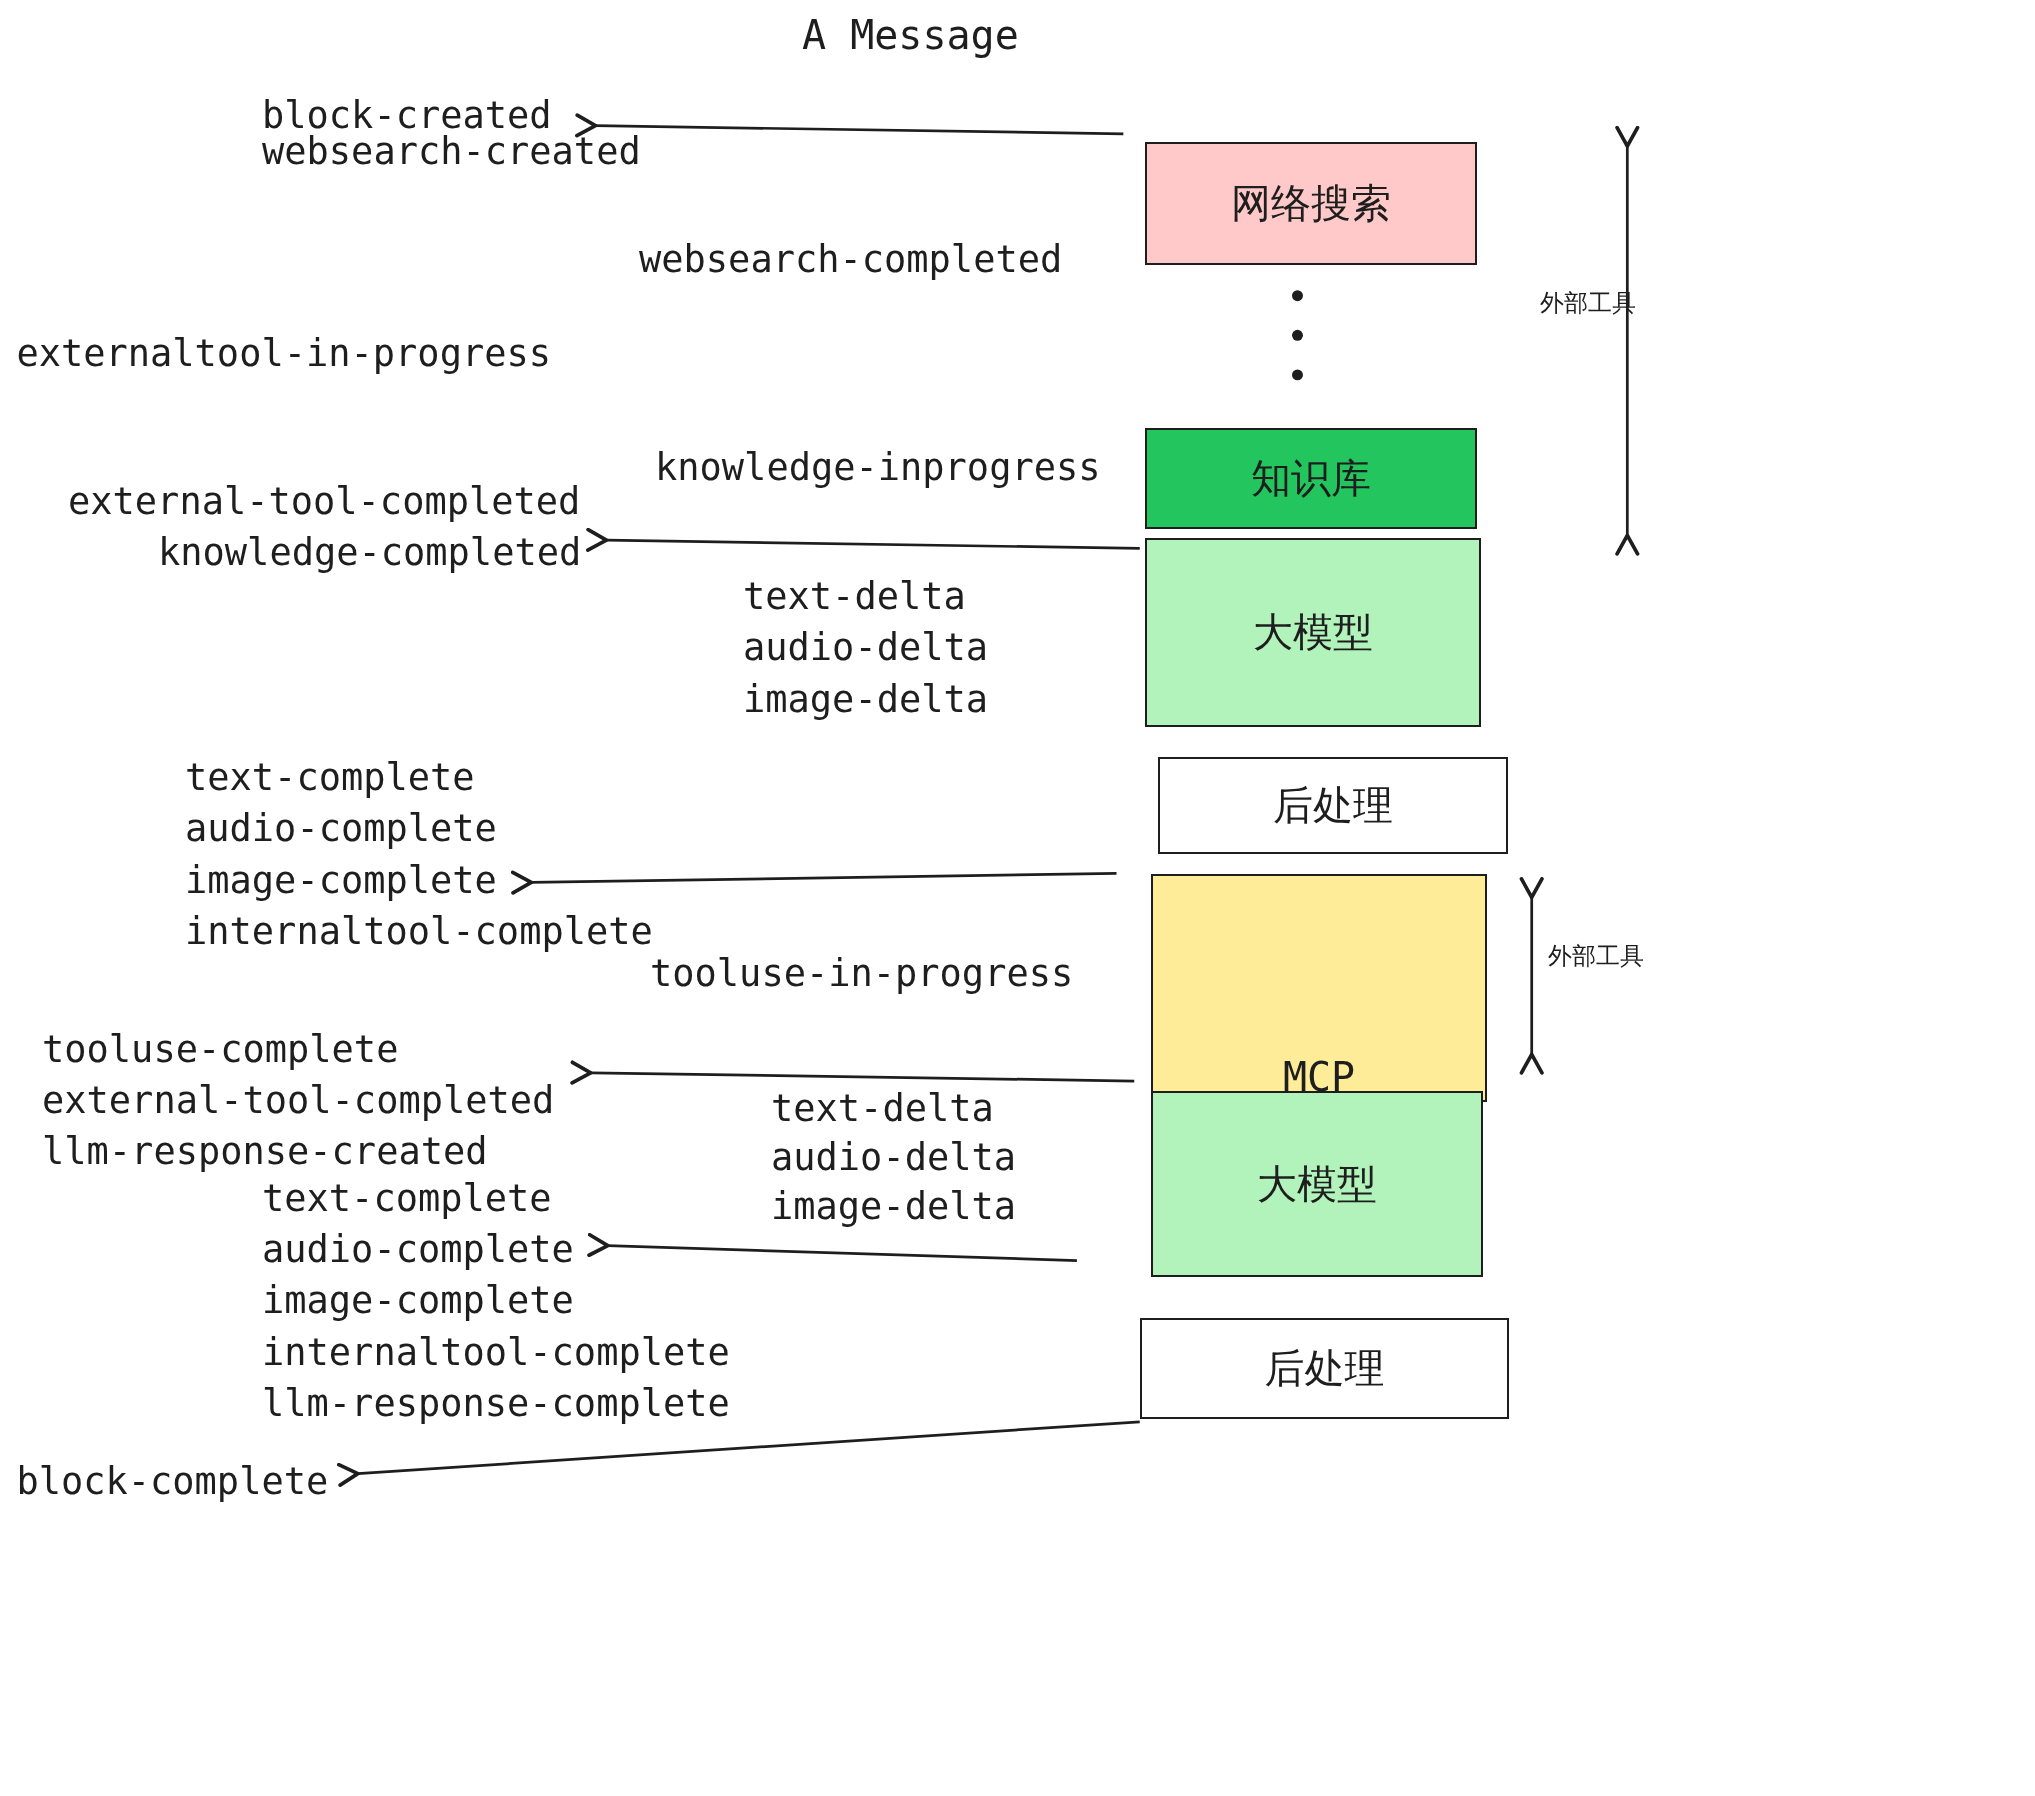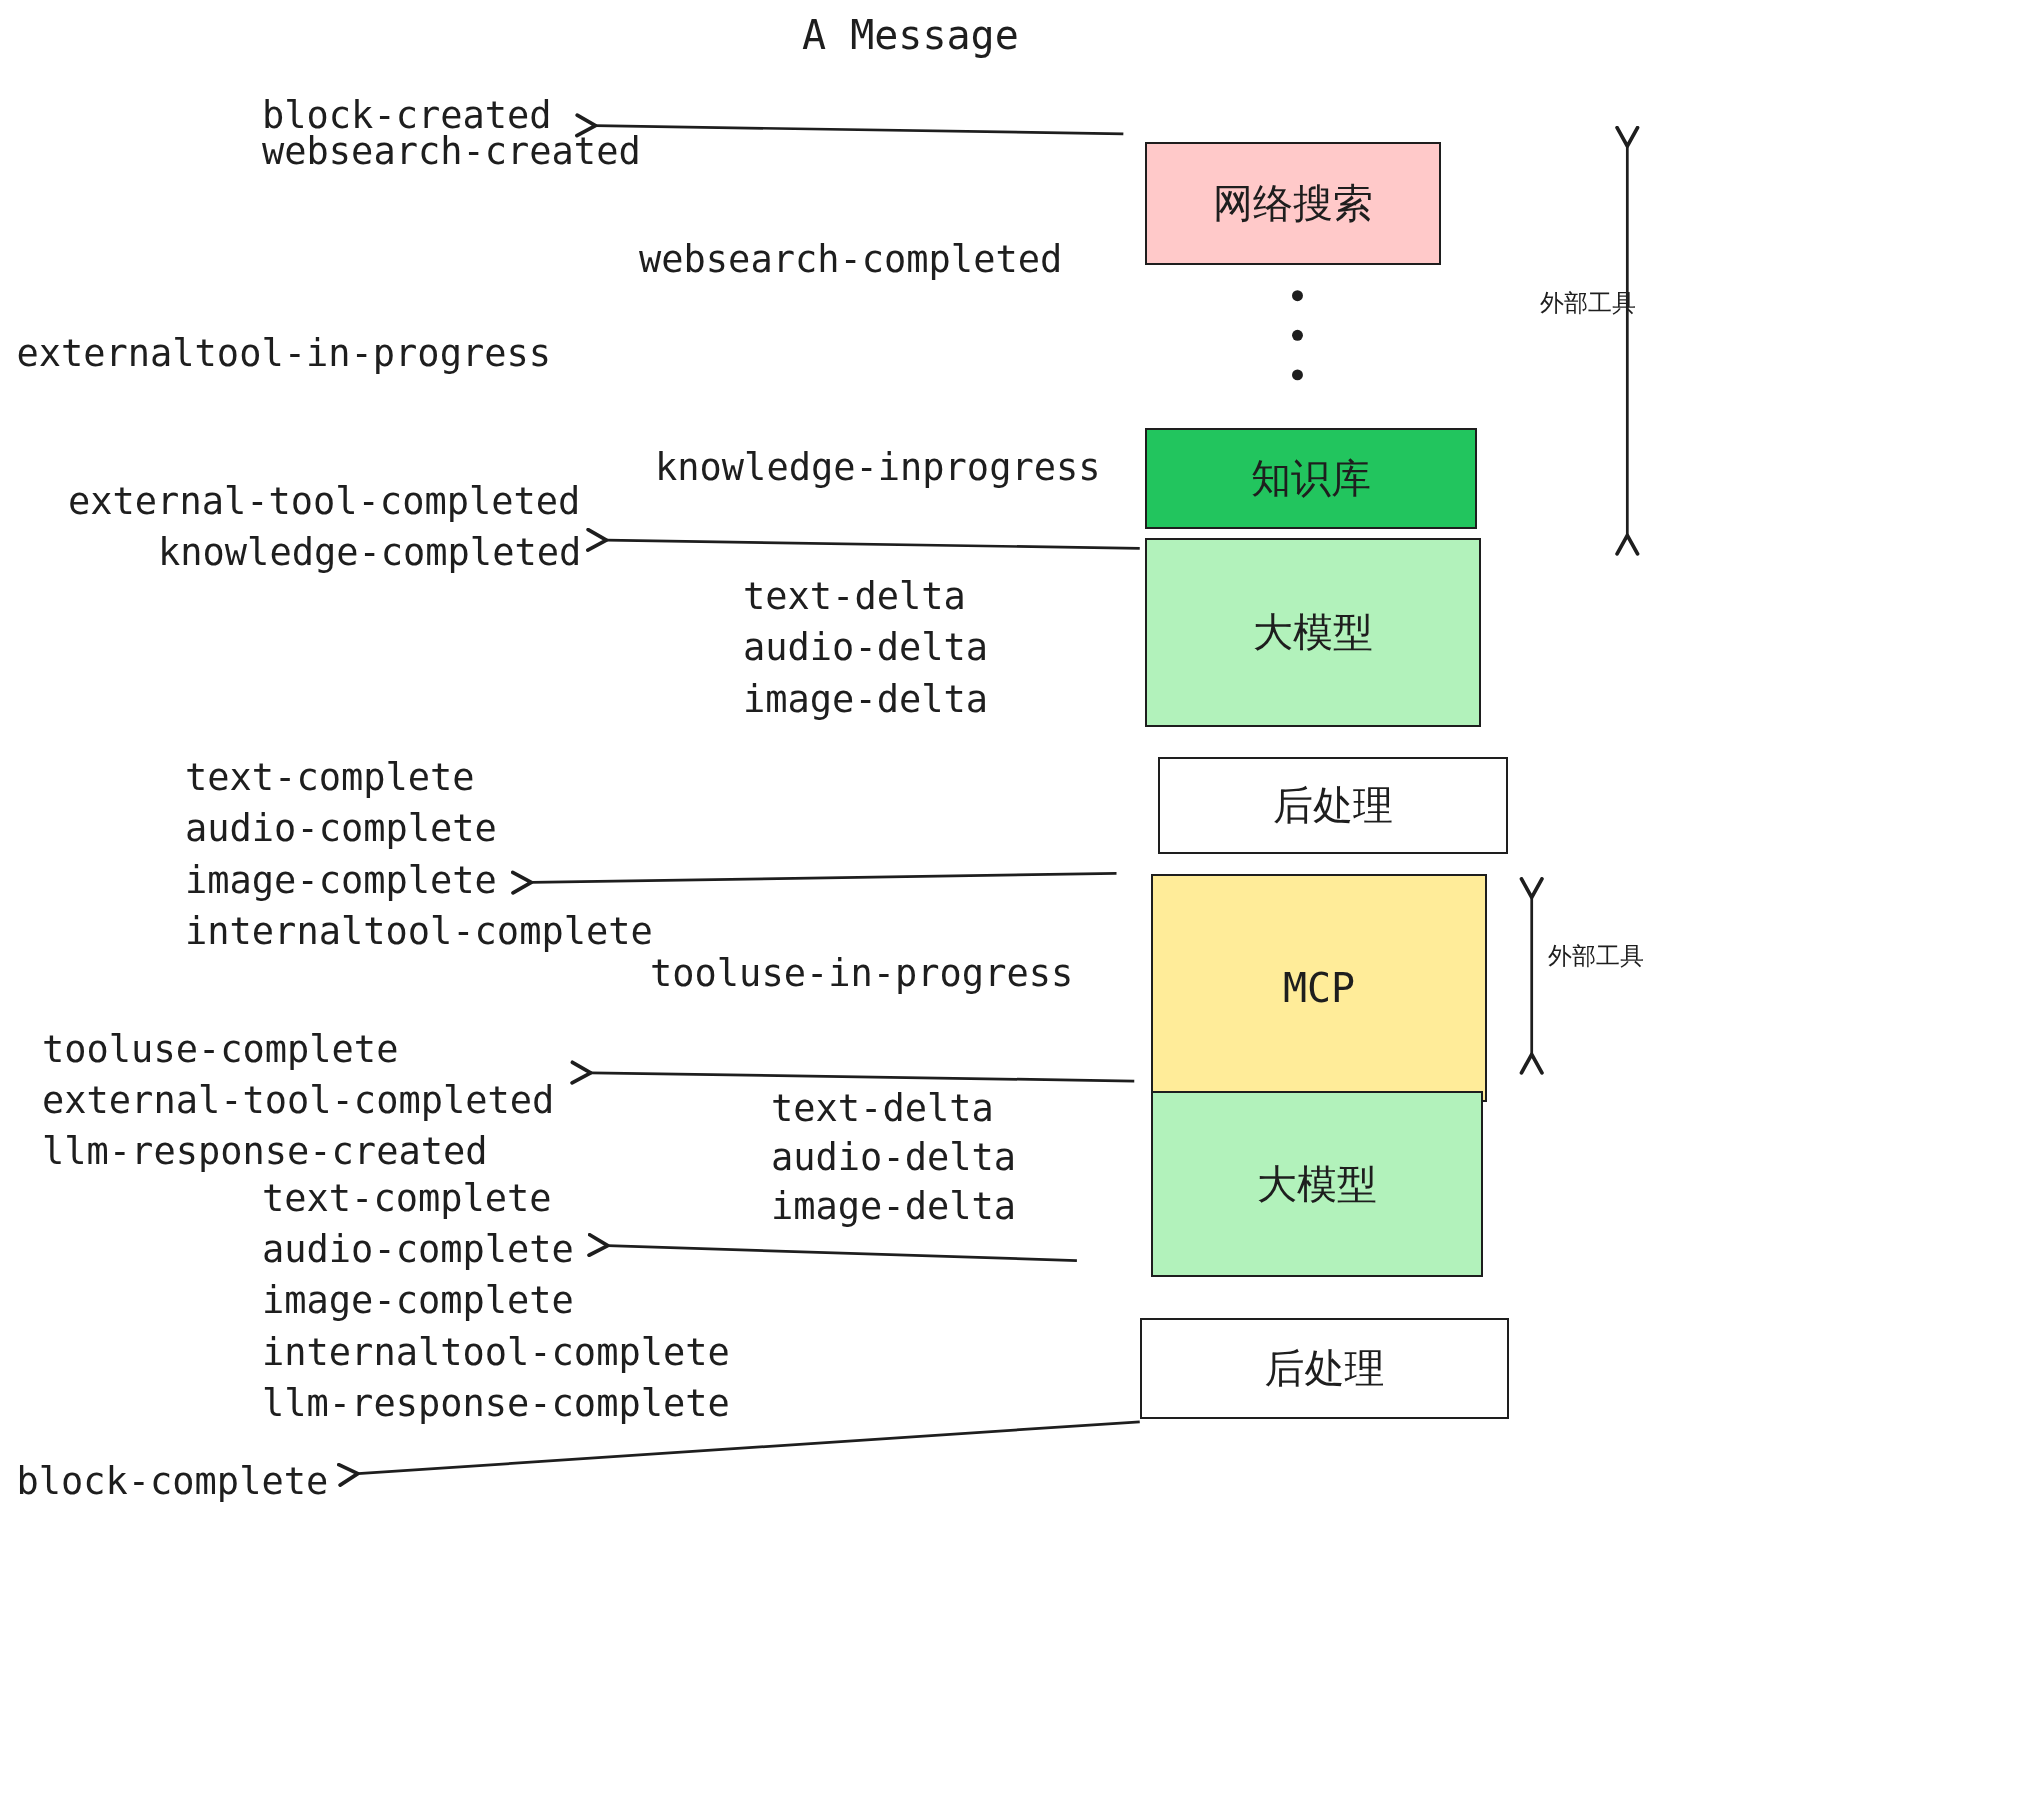--- a/index.html
+++ b/index.html
@@ -43,37 +43,37 @@
   <div class="evt" style="left:771px;top:1089px;">text-delta</div>
   <div class="evt" style="left:771px;top:1138px;">audio-delta</div>
   <div class="evt" style="left:771px;top:1187px;">image-delta</div>
   <div class="evt" style="left:262px;top:1179px;">text-complete</div>
   <div class="evt" style="left:262px;top:1230px;">audio-complete</div>
   <div class="evt" style="left:262px;top:1281px;">image-complete</div>
   <div class="evt" style="left:262px;top:1333px;">internaltool-complete</div>
   <div class="evt" style="left:262px;top:1384px;">llm-response-complete</div>
   <div class="evt" style="left:16.4px;top:1462px;">block-complete</div>
 
-  <div class="box" style="left: 1145px; top: 142px; width: 296px; height: 123px; background: rgb(255, 201, 201);">
+  <div class="box" style="left: 1145px; top: 142px; width: 332px; height: 123px; background: rgb(255, 201, 201);">
     <span>网络搜索</span>
   </div>
 
   <div class="box" style="left: 1145px; top: 428px; width: 332px; height: 101px; background: #22c55e;">
     <span>知识库</span>
   </div>
 
   <div class="box" style="left: 1145px; top: 538px; width: 336px; height: 189px; background: rgb(178, 242, 187);">
     <span>大模型</span>
   </div>
 
   <div class="box" style="left: 1158px; top: 757px; width: 350px; height: 97px; background: rgb(255, 255, 255);">
     <span>后处理</span>
   </div>
 
-  <div class="box mono" style="left: 1151px; top: 874px; width: 336px; height: 228px; background: rgb(255, 236, 153);">
+  <div class="box mono" style="left: 1151px; top: 874px; width: 336px; height: 228px; background: rgb(255, 236, 153); align-items: flex-end;">
     <span>MCP</span>
   </div>
 
   <div class="box" style="left: 1151px; top: 1091px; width: 332px; height: 186px; background: rgb(178, 242, 187);">
     <span>大模型</span>
   </div>
 
   <div class="box" style="left: 1140px; top: 1318px; width: 369px; height: 101px; background: rgb(255, 255, 255);">
     <span>后处理</span>
   </div>

